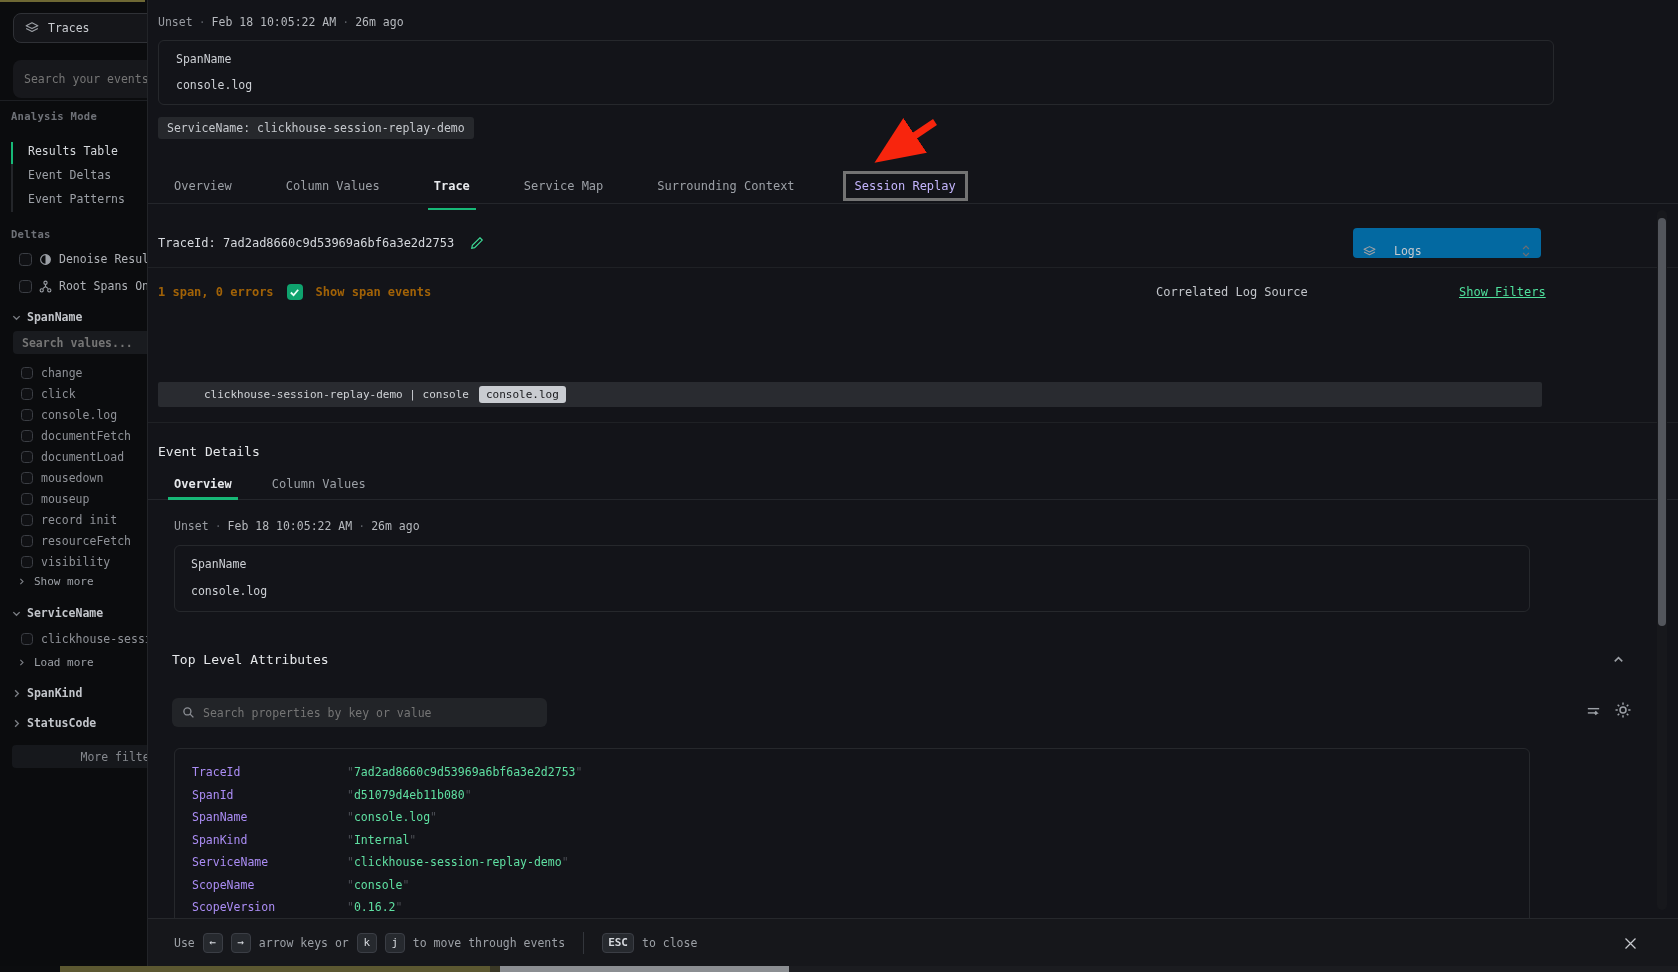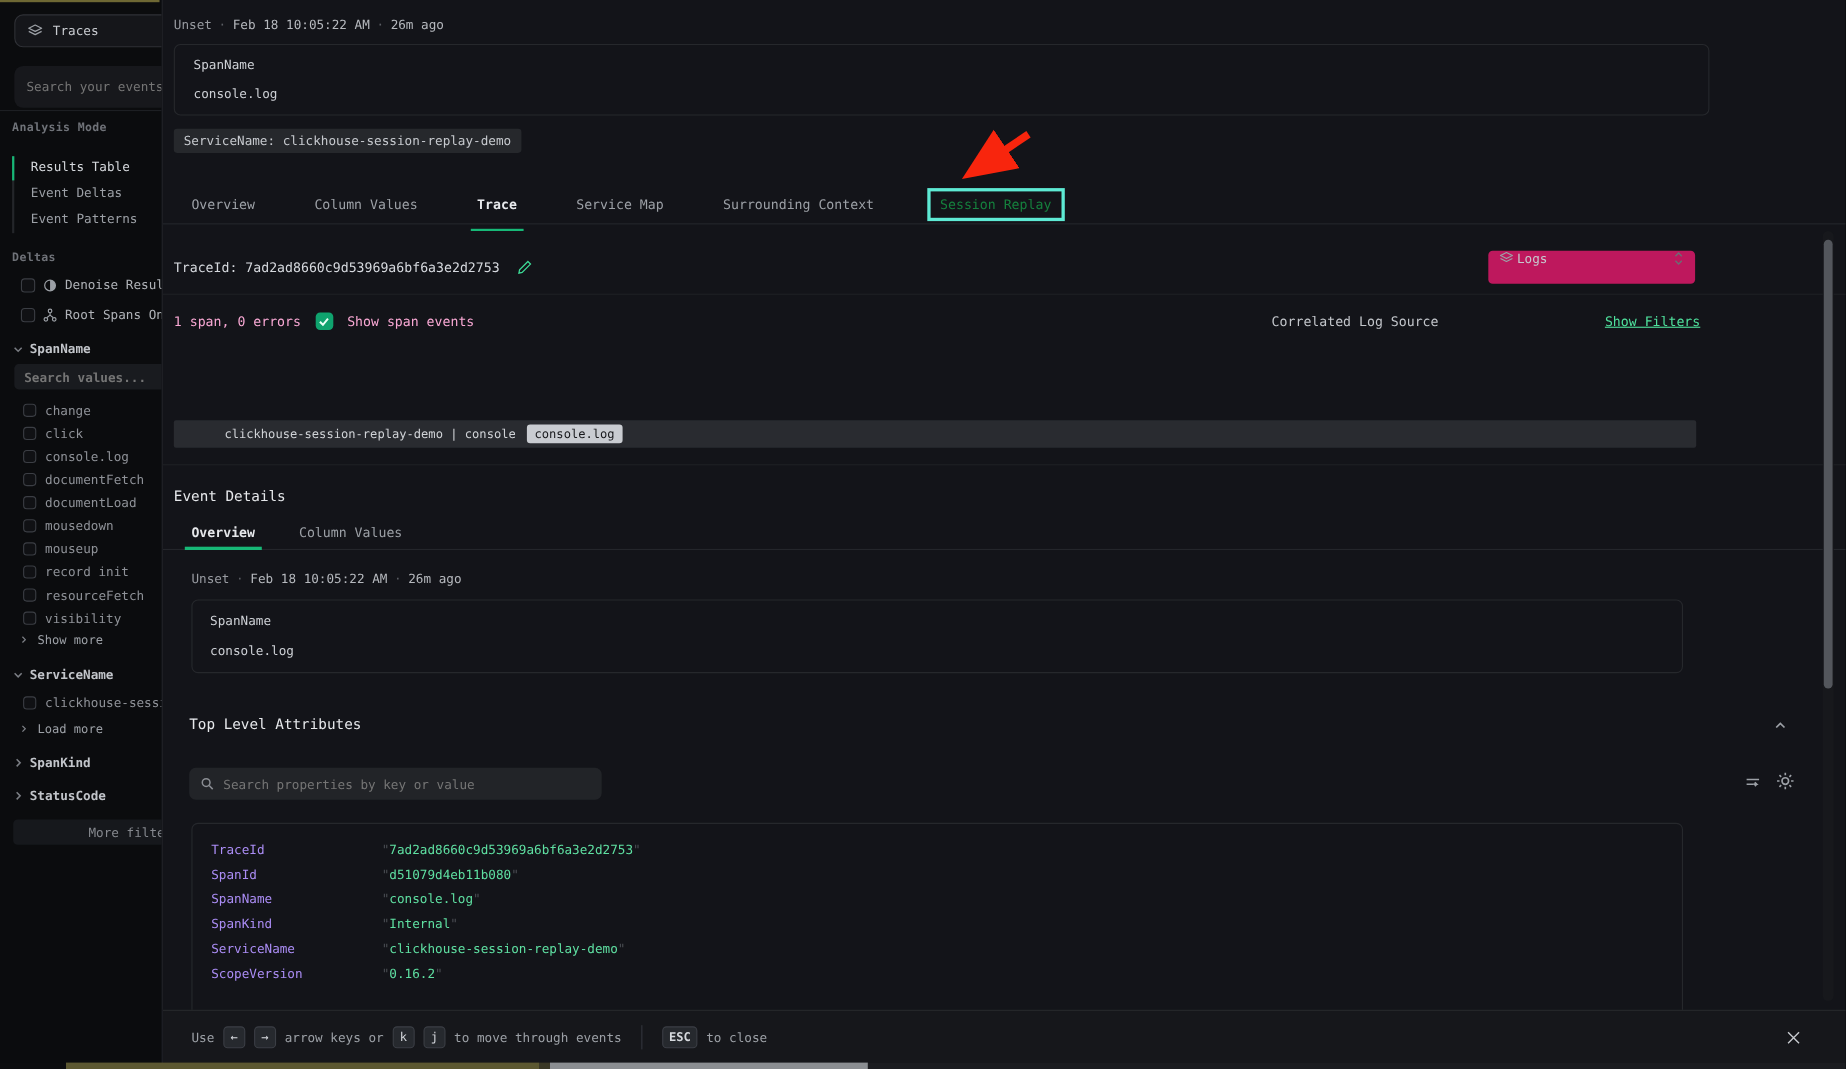--- a/index.html
+++ b/index.html
@@ -41,29 +41,29 @@
   .card { border:1px solid #26282c; border-radius:6px; background:transparent; }
   .card .lbl, .card .val { font-size:11.5px; color:#cdd0d5; white-space:nowrap; }
   .chip { display:inline-flex; align-items:center; background:#26282c; border-radius:3px; padding:0 9px; height:22px;
     color:#c6c9ce; font-size:11.5px; white-space:nowrap; }
 
   .tabs-row { left:0; top:168px; width:1531px; height:36px; border-bottom:1px solid #24262b; display:flex;
     align-items:center; padding-left:20px; gap:42px; }
   .tab { font-size:12px; color:#9ca0a6; white-space:nowrap; position:relative; cursor:pointer; padding:8px 6px; }
   .tab.active { color:#e8eaed; font-weight:bold; }
   .tab.active::after { content:""; position:absolute; left:0; right:0; bottom:-9px; height:2px; background:#17b877; }
-  .tab.highlighted { border:3px solid #5eead4; padding:5px 9px; color:#15803d; }
+  .tab.highlighted { border:3px solid #737373; padding:5px 9px; color:#c4b5fd; }
 
   .trace-id-row { left:10px; top:226px; width:1390px; height:34px; display:flex; align-items:center; }
   .trace-id-text { font-size:12px; color:#d6d9de; white-space:nowrap; }
   .corr-label { font-size:12px; color:#c2c5ca; white-space:nowrap;margin-top:48px; }
-  .log-select { left:1205px; top:228px; width:188px; height:30px; background:#be185d; border-radius:4px;
-    display:flex; align-items:flex-start; gap:3px; padding:0 10px; color:#c6c9ce; font-size:11.5px; cursor:pointer; }
+  .log-select { left:1205px; top:228px; width:188px; height:30px; background:#0369a1; border-radius:4px;
+    display:flex; align-items:flex-end; gap:18px; padding:0 10px; color:#c6c9ce; font-size:11.5px; cursor:pointer; }
   .divider { background:#1f2125; height:1px; }
-  .span-summary { font-size:12px; color:#f9a8d4; white-space:nowrap; }
+  .span-summary { font-size:12px; color:#a16207; white-space:nowrap;font-weight:bold; }
   .chk-on { width:16px; height:16px; border-radius:4px; background:#0fa36e; display:flex; align-items:center; justify-content:center; }
   .show-filters { font-size:12px; color:#4fe09c; text-decoration:underline; white-space:nowrap; cursor:pointer; }
 
   .wf-bar { left:10px; top:382px; width:1384px; height:25px; background:#292b30; border-radius:2px; display:flex; align-items:center; }
   .wf-text { margin-left:46px; font-size:11px; color:#d0d3d7; white-space:nowrap; }
   .wf-chip { margin-left:10px; background:#c9ccd1; color:#17181b; border-radius:3px; font-size:11px; padding:2px 7px; white-space:nowrap; }
 
   .section-title { font-size:13px; color:#e6e8eb; white-space:nowrap; }
   .ed-tabs { left:0; top:471px; width:1531px; height:29px; border-bottom:1px solid #24262b; display:flex; padding-left:20px; gap:28px; }
   .ed-tab { font-size:12px; color:#9ca0a6; padding:6px; position:relative; white-space:nowrap; cursor:pointer; }
@@ -403,20 +403,24 @@
       </div>
       <div class="attr-row">
         <span class="attr-key">SpanKind</span>
         <span class="attr-val"><span class="q">"</span><span>Internal</span><span class="q">"</span></span>
       </div>
       <div class="attr-row">
         <span class="attr-key">ServiceName</span>
         <span class="attr-val"><span class="q">"</span><span>clickhouse-session-replay-demo</span><span class="q">"</span></span>
       </div>
       <div class="attr-row">
+        <span class="attr-key">ScopeName</span>
+        <span class="attr-val"><span class="q">"</span><span>console</span><span class="q">"</span></span>
+      </div>
+      <div class="attr-row">
         <span class="attr-key">ScopeVersion</span>
         <span class="attr-val"><span class="q">"</span><span>0.16.2</span><span class="q">"</span></span>
       </div>
     </div>
 
     <div class="abs footer">
       <span class="ftxt">Use</span>
       <span class="kbd">←</span>
       <span class="kbd">→</span>
       <span class="ftxt">arrow keys or</span>

